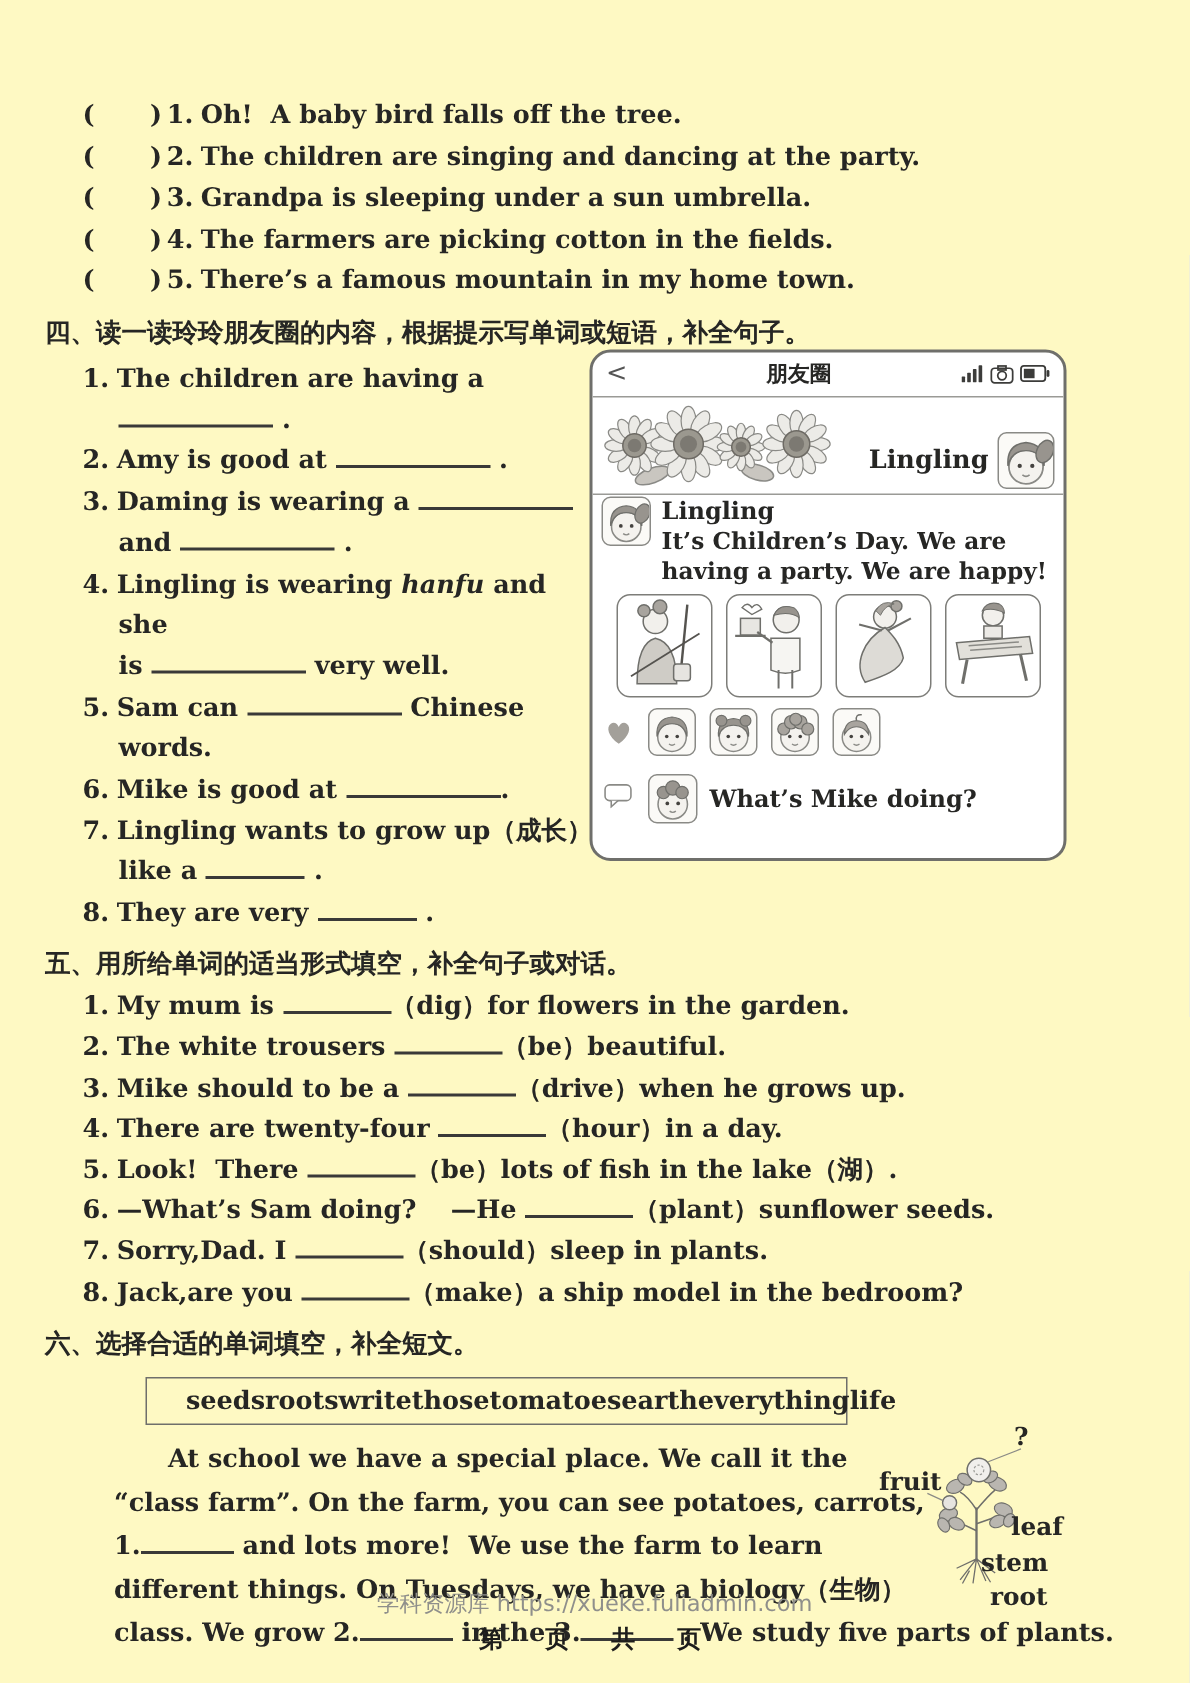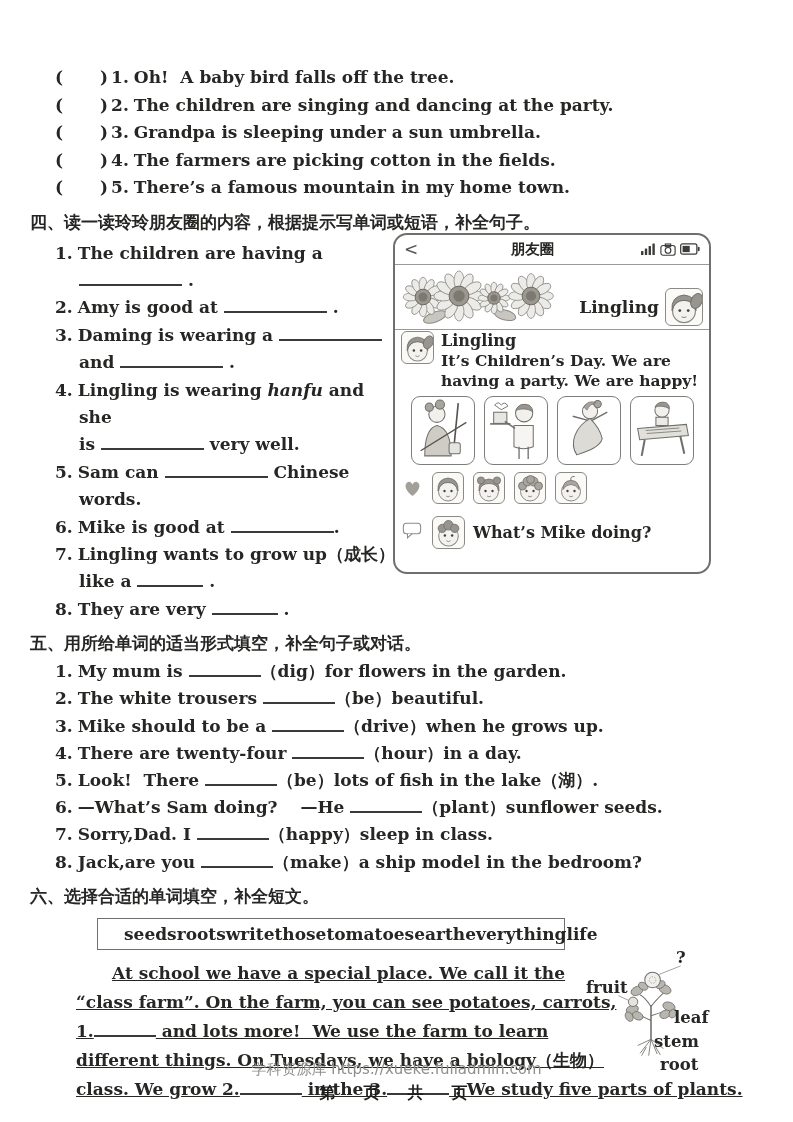--- a/index.html
+++ b/index.html
@@ -1,16 +1,16 @@
 <!DOCTYPE html>
 <html><head>
 <meta charset="utf-8">
 <style>
   html,body{margin:0;padding:0;background:#e8e8e6;}
-  .page{position:relative;width:793px;height:1122px;margin:0 auto;background:#ffffff;
+  .page{position:relative;width:793px;height:1122px;margin:0 auto;background:#fef9c3;
         color:#262624;font-family:"DejaVu Serif","Liberation Serif",serif;font-weight:700;
         overflow:hidden;}
   
   .seg{white-space:pre-wrap;}
   .it{font-style:italic;}
   .blank{display:inline-block;height:3px;border-bottom:2px solid #3a3a38;}
   .num{margin-right:5px;}
   
   .s3{margin:64px 0 0 55px;font-size:17px;line-height:27.5px;}
   .s3-row .paren{letter-spacing:1px;margin-right:2px;}
@@ -49,21 +49,21 @@
   .ph-likes{display:flex;align-items:center;gap:9px;margin:7px 0 0 7px;}
   .ph-comments{margin-top:12px;}
   .ph-comment{display:flex;align-items:center;gap:8px;margin:8px 0 0 7px;font-size:16px;}
   .bubble-icon{width:22px;}
   
   .s5{margin:2px 0 0 55px;font-size:17px;line-height:27.2px;}
   
   .wordbank{box-sizing:border-box;margin:9px 0 0 97px;width:468px;border:1.5px solid #6f6f6b;
             padding:5px 26px;display:flex;justify-content:space-between;font-size:17px;}
   .passage-wrap{position:relative;margin:9px 15px 0 76px;font-size:17px;line-height:29px;}
-  .passage{text-indent:36px;text-decoration:underline;}
+  .passage{text-indent:36px;}
   .plant-box{position:absolute;left:512px;top:-12px;width:190px;height:128px;
              font-size:16.5px;}
   .plant-box svg{position:absolute;left:24px;top:2px;width:78px;height:122px;}
   .plant-lbl{position:absolute;}
   .lbl-q{left:88px;top:-4px;}
   .lbl-fruit{left:-2px;top:26px;}
   .lbl-leaf{left:86px;top:56px;}
   .lbl-stem{left:66px;top:80px;}
   .lbl-root{left:72px;top:103px;}
   
@@ -362,21 +362,21 @@
   </div>
 
   <div class="hd">五、用所给单词的适当形式填空，补全句子或对话。</div>
   <div class="s5" id="s5-list">
       <div class="s5-item"><span class="num">1.</span><span class="seg">My mum is </span><span class="blank" style="width: 72px;"></span><span class="seg">（dig）for flowers in the garden.</span></div>
       <div class="s5-item"><span class="num">2.</span><span class="seg">The white trousers </span><span class="blank" style="width: 72px;"></span><span class="seg">（be）beautiful.</span></div>
       <div class="s5-item"><span class="num">3.</span><span class="seg">Mike should to be a </span><span class="blank" style="width: 72px;"></span><span class="seg">（drive）when he grows up.</span></div>
       <div class="s5-item"><span class="num">4.</span><span class="seg">There are twenty-four </span><span class="blank" style="width: 72px;"></span><span class="seg">（hour）in a day.</span></div>
       <div class="s5-item"><span class="num">5.</span><span class="seg">Look!  There </span><span class="blank" style="width: 72px;"></span><span class="seg">（be）lots of fish in the lake（湖）.</span></div>
       <div class="s5-item"><span class="num">6.</span><span class="seg">—What’s Sam doing?　 —He </span><span class="blank" style="width: 72px;"></span><span class="seg">（plant）sunflower seeds.</span></div>
-      <div class="s5-item"><span class="num">7.</span><span class="seg">Sorry,Dad. I </span><span class="blank" style="width: 72px;"></span><span class="seg">（happy）sleep in class.</span></div>
+      <div class="s5-item"><span class="num">7.</span><span class="seg">Sorry,Dad. I </span><span class="blank" style="width: 72px;"></span><span class="seg">（should）sleep in plants.</span></div>
       <div class="s5-item"><span class="num">8.</span><span class="seg">Jack,are you </span><span class="blank" style="width: 72px;"></span><span class="seg">（make）a ship model in the bedroom?</span></div>
     </div>
 
   <div class="hd">六、选择合适的单词填空，补全短文。</div>
   <div class="wordbank" id="word-bank">
       <span class="wb-word">seeds</span>
       <span class="wb-word">roots</span>
       <span class="wb-word">write</span>
       <span class="wb-word">those</span>
       <span class="wb-word">tomatoes</span>

